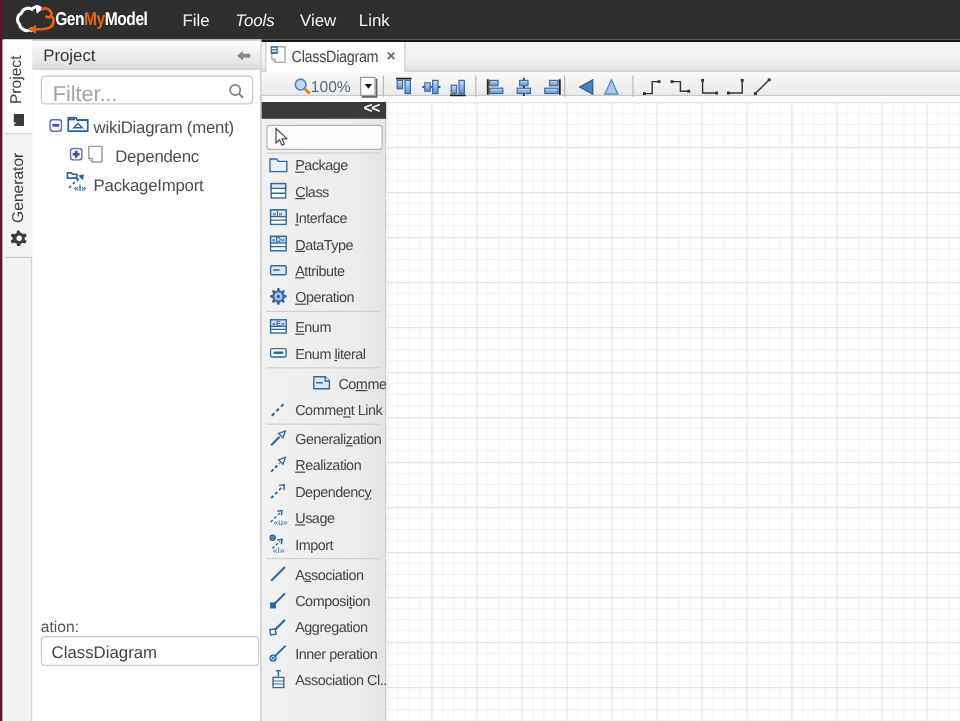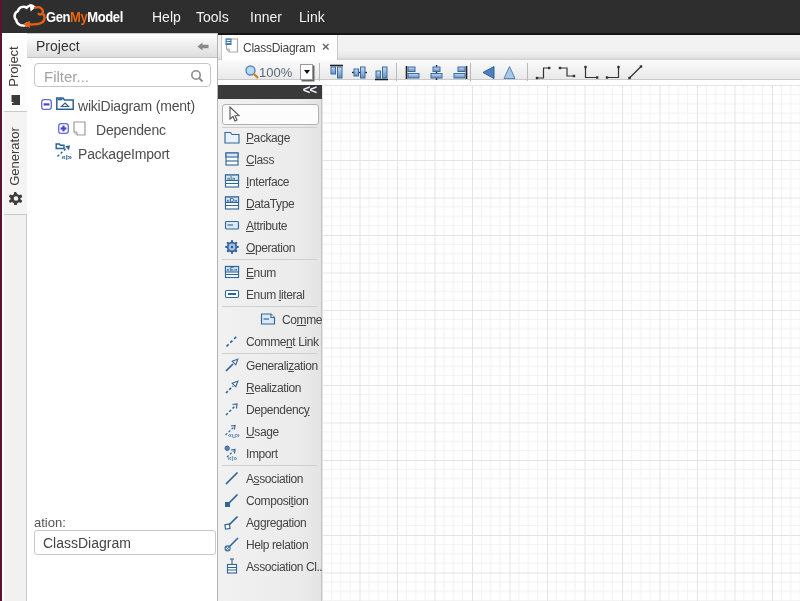--- a/index.html
+++ b/index.html
@@ -21,21 +21,21 @@
 .vtab { position:absolute; left:0; width:23px; }
 #vtab1 { top:0; height:79px; background:#fdfdfd; border-bottom:1px solid #c9c9c9; }
 #vtab2 { top:79px; height:103px; background:#f4f4f4; border-bottom:1px solid #c9c9c9; }
 .vlabel { position:absolute; transform:rotate(-90deg); transform-origin:center; font-size:13px; color:#3c3c3c; white-space:nowrap; }
 
 
 #leftpanel { left:27px; top:33px; width:191px; height:568px; background:#fff; border-right:1px solid #b4b4b4; }
 .phead { position:absolute; left:0; width:190px; height:25px; background:linear-gradient(#fefefe,#dedede); border-top:1px solid #c9c9c9; border-bottom:1px solid #c3c3c3; font-size:14px; color:#333; line-height:24px; padding-left:9px; }
 .phead svg { position:absolute; right:8px; top:8px; }
 #filter { position:absolute; left:7px; top:30px; width:177px; height:24px; border:1px solid #c6c6c6; border-radius:4px; background:#fff; }
-#filter span { position:absolute; left:9px; top:4px; font-size:15px; color:#a3a3a3; }
+#filter span { position:absolute; left:9px; top:4px; font-size:18px; color:#a3a3a3; }
 #filter svg { position:absolute; right:5px; top:4px; }
 .trow { position:absolute; font-size:14px; color:#4d4d4d; white-space:nowrap; letter-spacing:-0.2px; }
 
 
 #tabbar { left:218px; top:33px; width:582px; height:27px; background:linear-gradient(#f2f2f2 60%,#e6e6e6 88%,#d0d0d0); border-top:2px solid #161616; }
 #tab { left:221px; top:35px; width:117px; height:25px; background:#fff; border-left:1px solid #c9c9c9; border-right:1px solid #c9c9c9; z-index:2; }
 #tab .txt { position:absolute; left:21px; top:4.5px; font-size:13.5px; color:#444; letter-spacing:-0.3px; transform:scaleX(0.89); transform-origin:left center; }
 #tab .x { position:absolute; left:100px; top:4px; font-size:13px; color:#666; font-weight:bold; }
 #toolbar { left:218px; top:60px; width:582px; height:20px; background:linear-gradient(#fbfbfb,#e9e9e9); border-bottom:1px solid #c9c9c9; }
 .tsep { position:absolute; top:3px; width:1px; height:18px; background:#b9b9b9; }
@@ -76,23 +76,23 @@
 <div class="abs" id="whitegap"></div>
 <svg class="abs" id="logo" viewBox="0 0 34 28">
   <path d="M12.5 21.8 C8.5 24 3.8 21 3.2 17 C0.6 14.8 1.2 9.6 4.8 8.2 C5.6 4.2 10.6 2.6 13.6 4.8 C15.2 2.6 18.2 2.0 20.2 3.2" fill="none" stroke="#fff" stroke-width="2.5" stroke-linecap="round"></path>
   <path d="M16.6 0.8 L23.2 3.8 L17.6 8.4 Z" fill="#fff"></path>
   <path d="M13.6 19.2 L16.8 21.6 L13.4 23.8 L10.6 21.4 Z" fill="#fff"></path>
   <path d="M22.2 4.6 C26.6 2.8 30.6 6.2 29.8 9.8 C28.8 11.9 26.8 11.8 25.6 10.8" fill="none" stroke="#e45f11" stroke-width="2.3" stroke-linecap="round"></path>
   <path d="M29.2 10.6 C32.6 11.8 32.4 17.6 28.6 19.8 C26.2 21.2 22.4 21.5 16.8 21.5" fill="none" stroke="#e45f11" stroke-width="2.3" stroke-linecap="round"></path>
   <path d="M10.2 21.4 L17 17.8 L17 25 Z" fill="#e45f11"></path>
 </svg>
 <div class="abs" id="logotext">Gen<span class="my">My</span>Model</div>
-<div class="abs menu" style="left:152px;">Help</div>
-<div class="abs menu" style="left:196px;">Tools</div>
-<div class="abs menu" style="left:250px;">Inner</div>
+<div class="abs menu" style="left:152px;">File</div>
+<div class="abs menu" style="left:196px;font-style:italic;">Tools</div>
+<div class="abs menu" style="left:250px;">View</div>
 <div class="abs menu" style="left:299px;">Link</div>
 
 <div class="abs" id="vtabs">
   <div class="vtab" id="vtab1"></div>
   <div class="vtab" id="vtab2"></div>
   <div class="vlabel" style="left:-11px; top:26px;">Project</div>
   <div class="vlabel" style="left:-19px; top:116px;">Generator</div>
   <svg style="position:absolute; left:6px; top:61px;" width="12" height="12" viewBox="0 0 12 12">
       <path d="M2 1 L10 1 L10 11 L2 11 L2 9 L3.5 9 L3.5 8 L2 8 Z" fill="#3a3a3a"></path>
       <path d="M2 1 L2 8" stroke="#3a3a3a" stroke-width="1"></path>
@@ -402,21 +402,21 @@
       </svg>
       <span class="lbl">A<span class="u">g</span>gregation</span>
     </div>
   <div class="pitem" style="top:451px;">
       <svg width="16" height="16" viewBox="0 0 16 16">
         <line x1="5" y1="11" x2="14" y2="2" stroke="#2f6597" stroke-width="1.6"></line>
         <circle cx="3.6" cy="12.4" r="2.5" fill="#fff" stroke="#2f6597" stroke-width="1.1"></circle>
         <line x1="1.9" y1="10.7" x2="5.3" y2="14.1" stroke="#2f6597" stroke-width="0.9"></line>
         <line x1="1.9" y1="14.1" x2="5.3" y2="10.7" stroke="#2f6597" stroke-width="0.9"></line>
       </svg>
-      <span class="lbl">Help relation</span>
+      <span class="lbl">Inner peration</span>
     </div>
   <div class="pitem" style="top:473px;">
       <svg width="16" height="16" viewBox="0 0 16 16">
         <line x1="8" y1="1" x2="8" y2="6" stroke="#33689b" stroke-width="1.15"></line>
         <line x1="6" y1="1" x2="10" y2="1" stroke="#33689b" stroke-width="1.15"></line>
         <rect x="3.5" y="6.5" width="9" height="8.5" fill="#fff" stroke="#33689b" stroke-width="1.15"></rect>
         <line x1="3.5" y1="9.5" x2="12.5" y2="9.5" stroke="#2f6597" stroke-width="1"></line>
         <line x1="3.5" y1="12" x2="12.5" y2="12" stroke="#2f6597" stroke-width="1"></line>
       </svg>
       <span class="lbl">Association Cl...</span>

